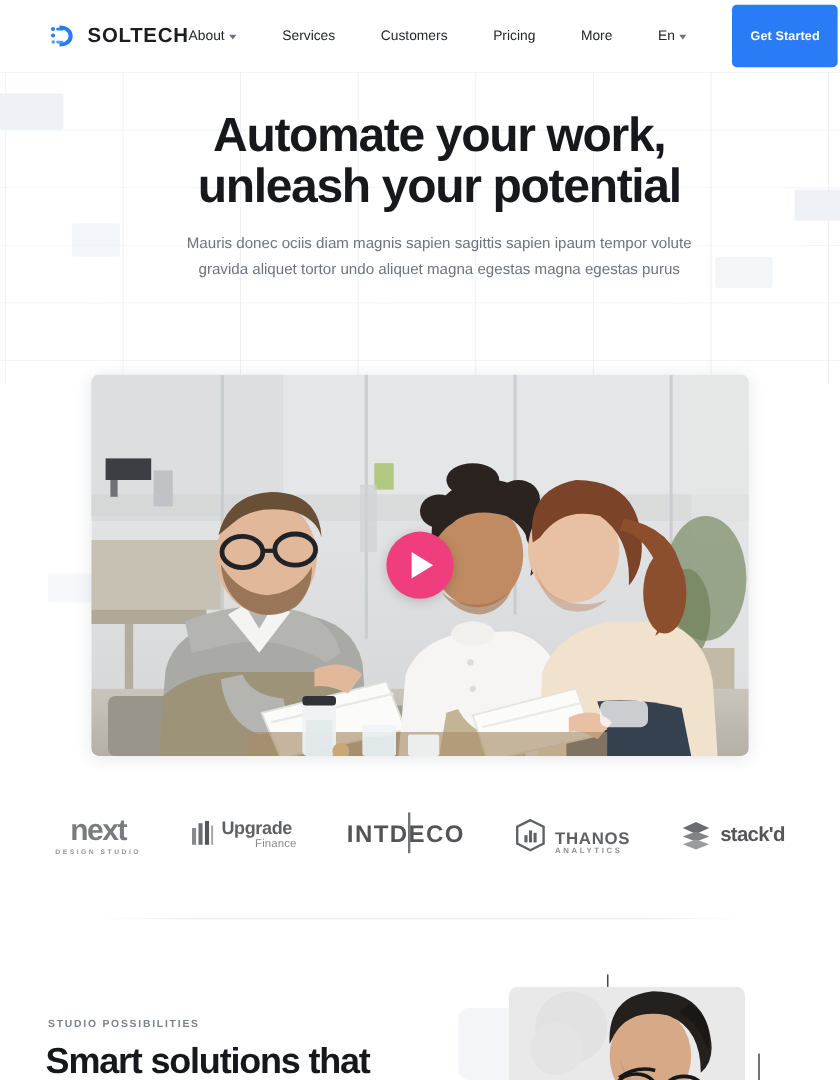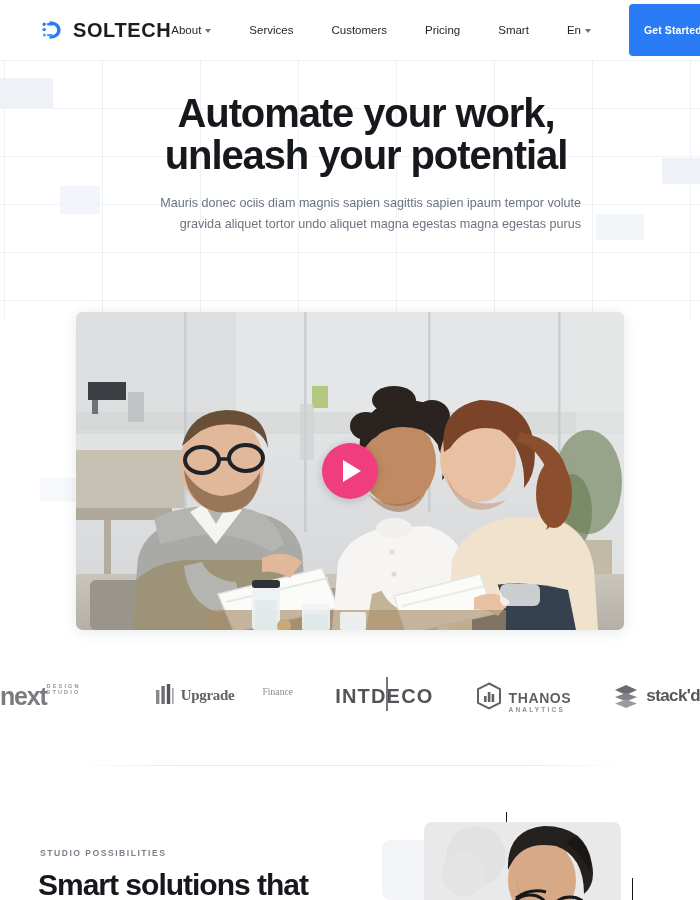--- a/index.html
+++ b/index.html
@@ -27,21 +27,21 @@
   .grid-sq { position: absolute; background: #eef2f7; border-radius: 2px; pointer-events:none; }
 
   
   .header {
     position: absolute; left:0; top:0; width:700px; height:60px;
     display:flex; align-items:center; z-index: 20;
   }
   .brand { display:flex; align-items:center; gap:9px; margin-left:40px; }
   .brand-mark { width:24px; height:24px; display:block; }
   .brand-text {
-    font-size:20px; font-weight:700; letter-spacing:.6px; color:#1b1d21;
+    font-size:17px; font-weight:700; letter-spacing:.6px; color:#1b1d21;
   }
   .nav { margin-left:auto; display:flex; align-items:center; gap:38px; margin-right:40px; }
   .nav-item {
     font-size:11.5px; color:#23262b; white-space:nowrap; cursor:pointer;
     display:flex; align-items:center; gap:4px;
   }
   .caret {
     width:0;height:0;border-left:3px solid transparent;border-right:3px solid transparent;
     border-top:4px solid #6b7280; display:inline-block; margin-top:2px;
   }
@@ -53,21 +53,21 @@
 
   
   .hero { position:absolute; left:16px; top:0; width:700px; text-align:center; }
   .hero-title {
     margin-top:92px;
     font-size:40px; line-height:1.06; font-weight:700; color:#16181c;
     letter-spacing:-1.1px;
   }
   .hero-sub {
     margin:16px auto 0; width:430px;
-    font-size:12.6px; line-height:1.65; color:#6d7480; font-weight:400;text-align:right;
+    font-size:12.6px; line-height:1.65; color:#6d7480; font-weight:400;
   }
   .hero-ctas { margin-top:22px; display:flex; justify-content:center; gap:8px; }
   .btn-hero-fill {
     background:#2a7cf6; color:#fff; border:none; border-radius:4px;
     font-size:11.8px; font-weight:700; padding:0 26px; height:32px; cursor:pointer;
   }
   .btn-hero-out {
     background:#fff; color:#16181c; border:1.6px solid #2b2e33; border-radius:4px;
     font-size:11.8px; font-weight:700; padding:0 22px; height:32px; cursor:pointer;
   }
@@ -90,24 +90,24 @@
     border-top:11px solid transparent; border-bottom:11px solid transparent;
     border-left:18px solid #fff;
   }
 
   
   .logos {
     position:absolute; left:0; top:668px; width:700px; height:56px;
     display:flex; align-items:center; justify-content:center; gap:42px;
   }
   .logo-cell { display:flex; align-items:center; gap:7px; opacity:.82; }
-  .logo-next { display:flex; flex-direction:row; }
+  .logo-next { display:flex; flex-direction:column; align-items:center; }
   .logo-next-main { font-size:25px; font-weight:800; color:#5d5f63; letter-spacing:-1.2px; }
   .logo-next-sub { font-size:5.6px; font-weight:700; color:#7b7d82; letter-spacing:2.1px; margin-top:1px; }
-  .logo-up-txt { display:flex; flex-direction:row; line-height:1.05;font-family:Liberation Serif, serif; }
+  .logo-up-txt { display:flex; flex-direction:column; line-height:1.05; }
   .logo-up-1 { font-size:15px; font-weight:700; color:#3c3e42; letter-spacing:-.3px; }
   .logo-up-2 { font-size:9.5px; font-weight:400; color:#6d7076; letter-spacing:.1px;padding-left:28px; }
   .logo-intdeco { font-size:20px; font-weight:600; color:#2d2f33; letter-spacing:1.2px; position:relative; }
   .logo-intdeco .bar {
     position:absolute; left:52%; top:-8px; width:1.6px; height:34px; background:#55585d;
   }
   .logo-thanos-txt { display:flex; flex-direction:column; line-height:1.1;margin-top:12px; }
   .logo-th-1 { font-size:14px; font-weight:800; color:#3b3d41; letter-spacing:.6px; }
   .logo-th-2 { font-size:6.5px; font-weight:600; color:#74777c; letter-spacing:2.2px; }
   .logo-stackd { font-size:17px; font-weight:800; color:#2f3135; letter-spacing:-.6px; }
@@ -164,21 +164,21 @@
     </div>
 
     <nav class="nav">
       <span class="nav-item">
         <span>About</span>
         <i class="caret"></i>
       </span>
       <span class="nav-item">Services</span>
       <span class="nav-item">Customers</span>
       <span class="nav-item">Pricing</span>
-      <span class="nav-item">Smart</span>
+      <span class="nav-item">More</span>
       <span class="nav-item">
         <span>En</span>
         <i class="caret"></i>
       </span>
       <button class="btn-primary-sm">Get Started</button>
     </nav>
   </div>
 
   <div class="hero">
     <h1 class="hero-title">

